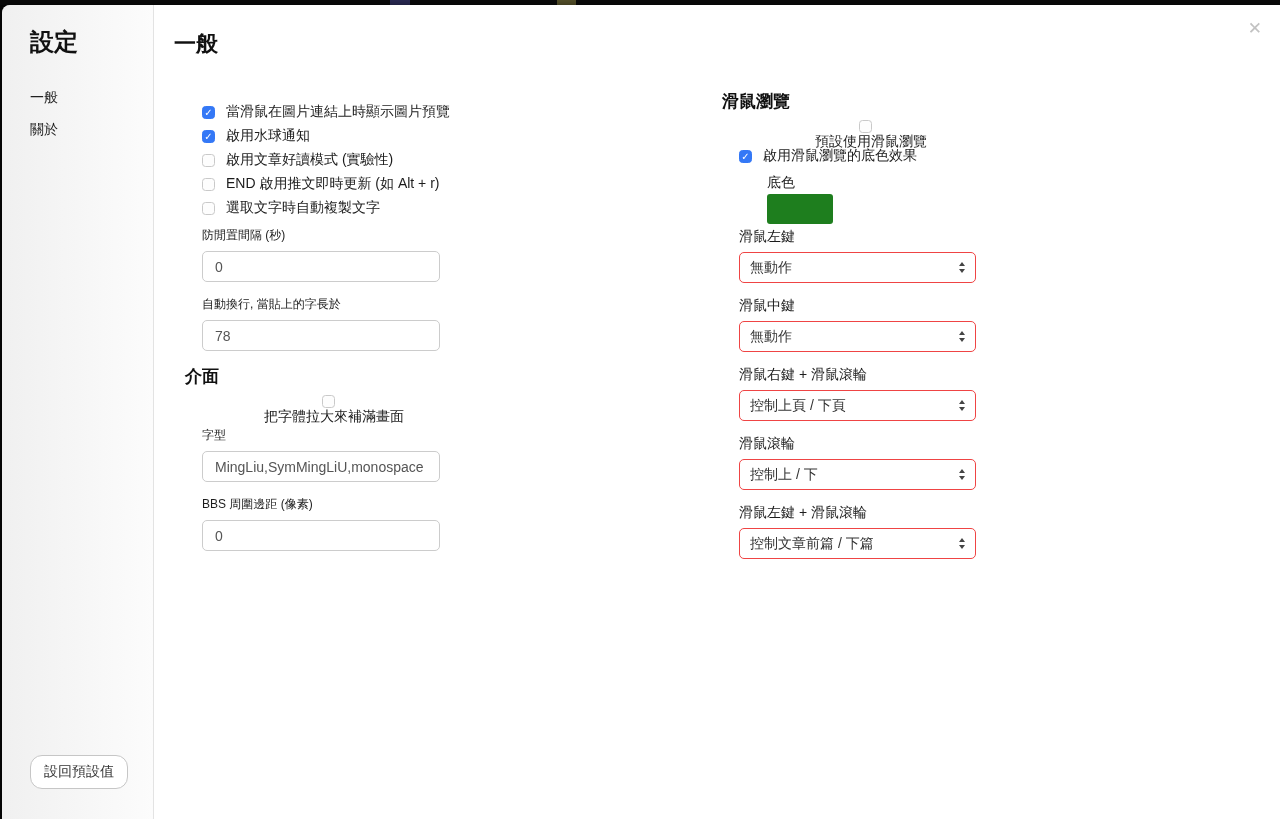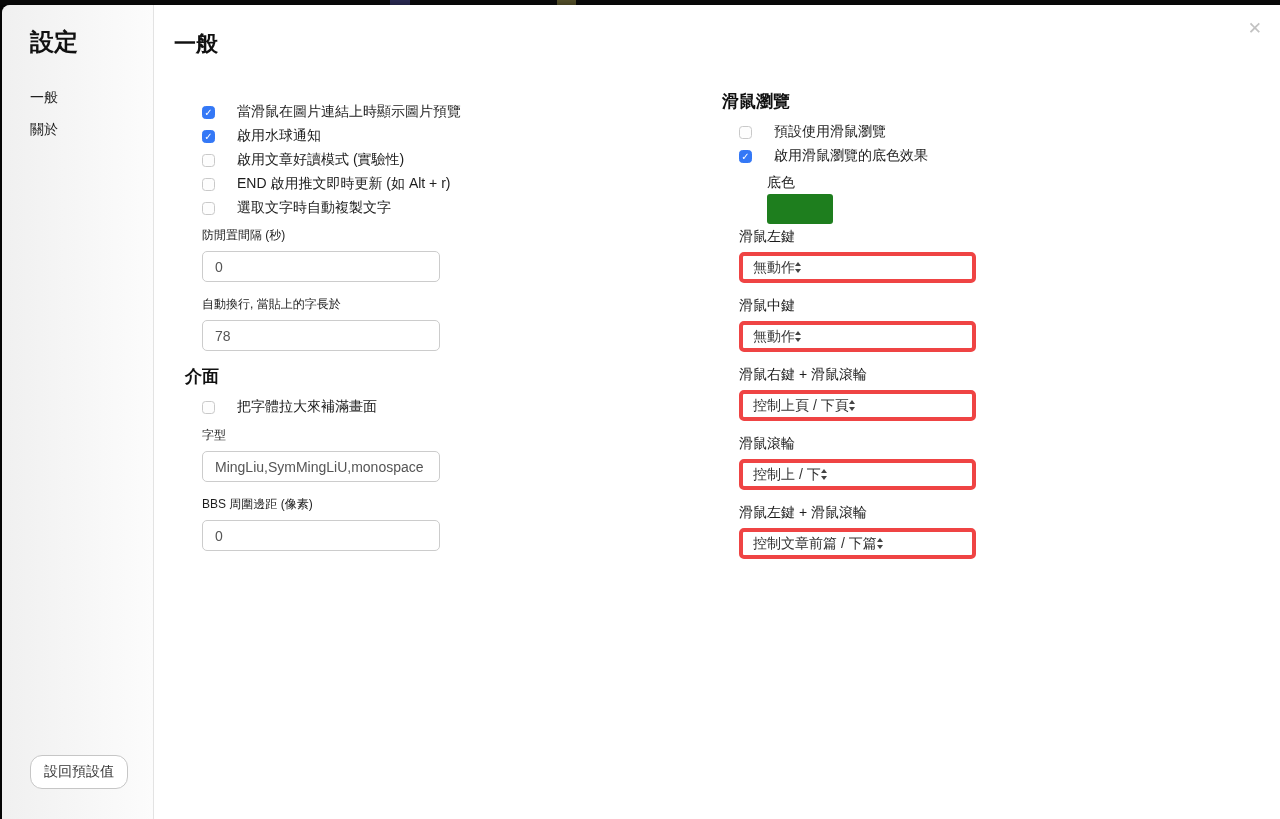--- a/index.html
+++ b/index.html
@@ -38,52 +38,52 @@
     position:absolute; top:15px; right:18px; font-size:17px; line-height:17px;
     color:#c2c2c2; cursor:pointer; font-weight:bold;
   }
   .page-title { position:absolute; top:25px; left:20px; margin:0; font-size:22px; font-weight:bold; color:#111; line-height:28px; }
   .col-left  { position:absolute; left:31px;  top:95px; width:270px; }
   .col-right { position:absolute; left:568px; top:85px; width:270px; }
   .section-title { margin:14px 0 0 0; font-size:17px; font-weight:bold; color:#111; line-height:24px; }
   .col-right .section-title { margin-top:0; }
   
   .check-row { display:flex; align-items:center; height:24px; margin-left:17px; cursor:pointer; }
-  .check-row.mt { margin-top:6px; }
+  .check-row.mt { margin-top:6px;flex-direction:column; }
   .checkbox {
     position:relative; flex:0 0 13px; width:13px; height:13px;
     border:1px solid #c9c9c9; border-radius:3.5px; background:#fdfdfd;
   }
   .checkbox.checked { background:var(--accent,#3478f6); border-color:var(--accent,#3478f6); }
   .checkbox.checked::after {
     content:"✓"; position:absolute; inset:0; display:flex; align-items:center; justify-content:center;
     color:#fff; font-size:10px; font-weight:bold;
   }
-  .check-label { margin-left:22px; font-size:14px; color:#1c1c1c; white-space:nowrap; }
+  .check-label { margin-left:11px; font-size:14px; color:#1c1c1c; white-space:nowrap; }
   
   .field-group { margin-top:12px; }
   .field-group.first { margin-top:5px; }
   .field-group.tight { margin-top:6px; }
   .field-label { margin-left:17px; font-size:12px; color:#1c1c1c; line-height:20px; white-space:nowrap; }
   .text-input {
     display:block; margin:6px 0 0 17px; width:238px; height:31px;
     border:1px solid #ccc; border-radius:5px; padding:0 12px;
     font-size:14px; color:#555; background:#fff; font-family:inherit;
   }
   
   .swatch-label { margin:4px 0 0 45px; font-size:14px; color:#1c1c1c; line-height:20px; }
   .swatch { margin:2px 0 0 45px; width:66px; height:30px; border-radius:3px; cursor:pointer; }
   
   .select-group { margin-top:12px; }
   .select-group.first { margin-top:2px; }
   .select-label { margin-left:17px; font-size:14px; color:#1c1c1c; line-height:20px; white-space:nowrap; }
   .select {
-    display:flex; align-items:center; justify-content:flex-start;
+    display:flex; align-items:center; justify-content:space-between;
     margin:6px 0 0 17px; width:237px; height:31px;
-    border:4px solid #ef4444; border-radius:5px; padding:0 10px;
+    border:1px solid #ef4444; border-radius:5px; padding:0 10px;
     background:#fff; cursor:pointer;
   }
   .select-value { font-size:14px; color:#333; }
   .select-arrows { display:flex; flex-direction:column; align-items:center; }
   .arr { width:0; height:0; border-left:3.5px solid transparent; border-right:3.5px solid transparent; }
   .arr.up { border-bottom:4.5px solid #444; margin-bottom:3px; }
   .arr.down { border-top:4.5px solid #444; }
 </style>
 </head>
 <body>

